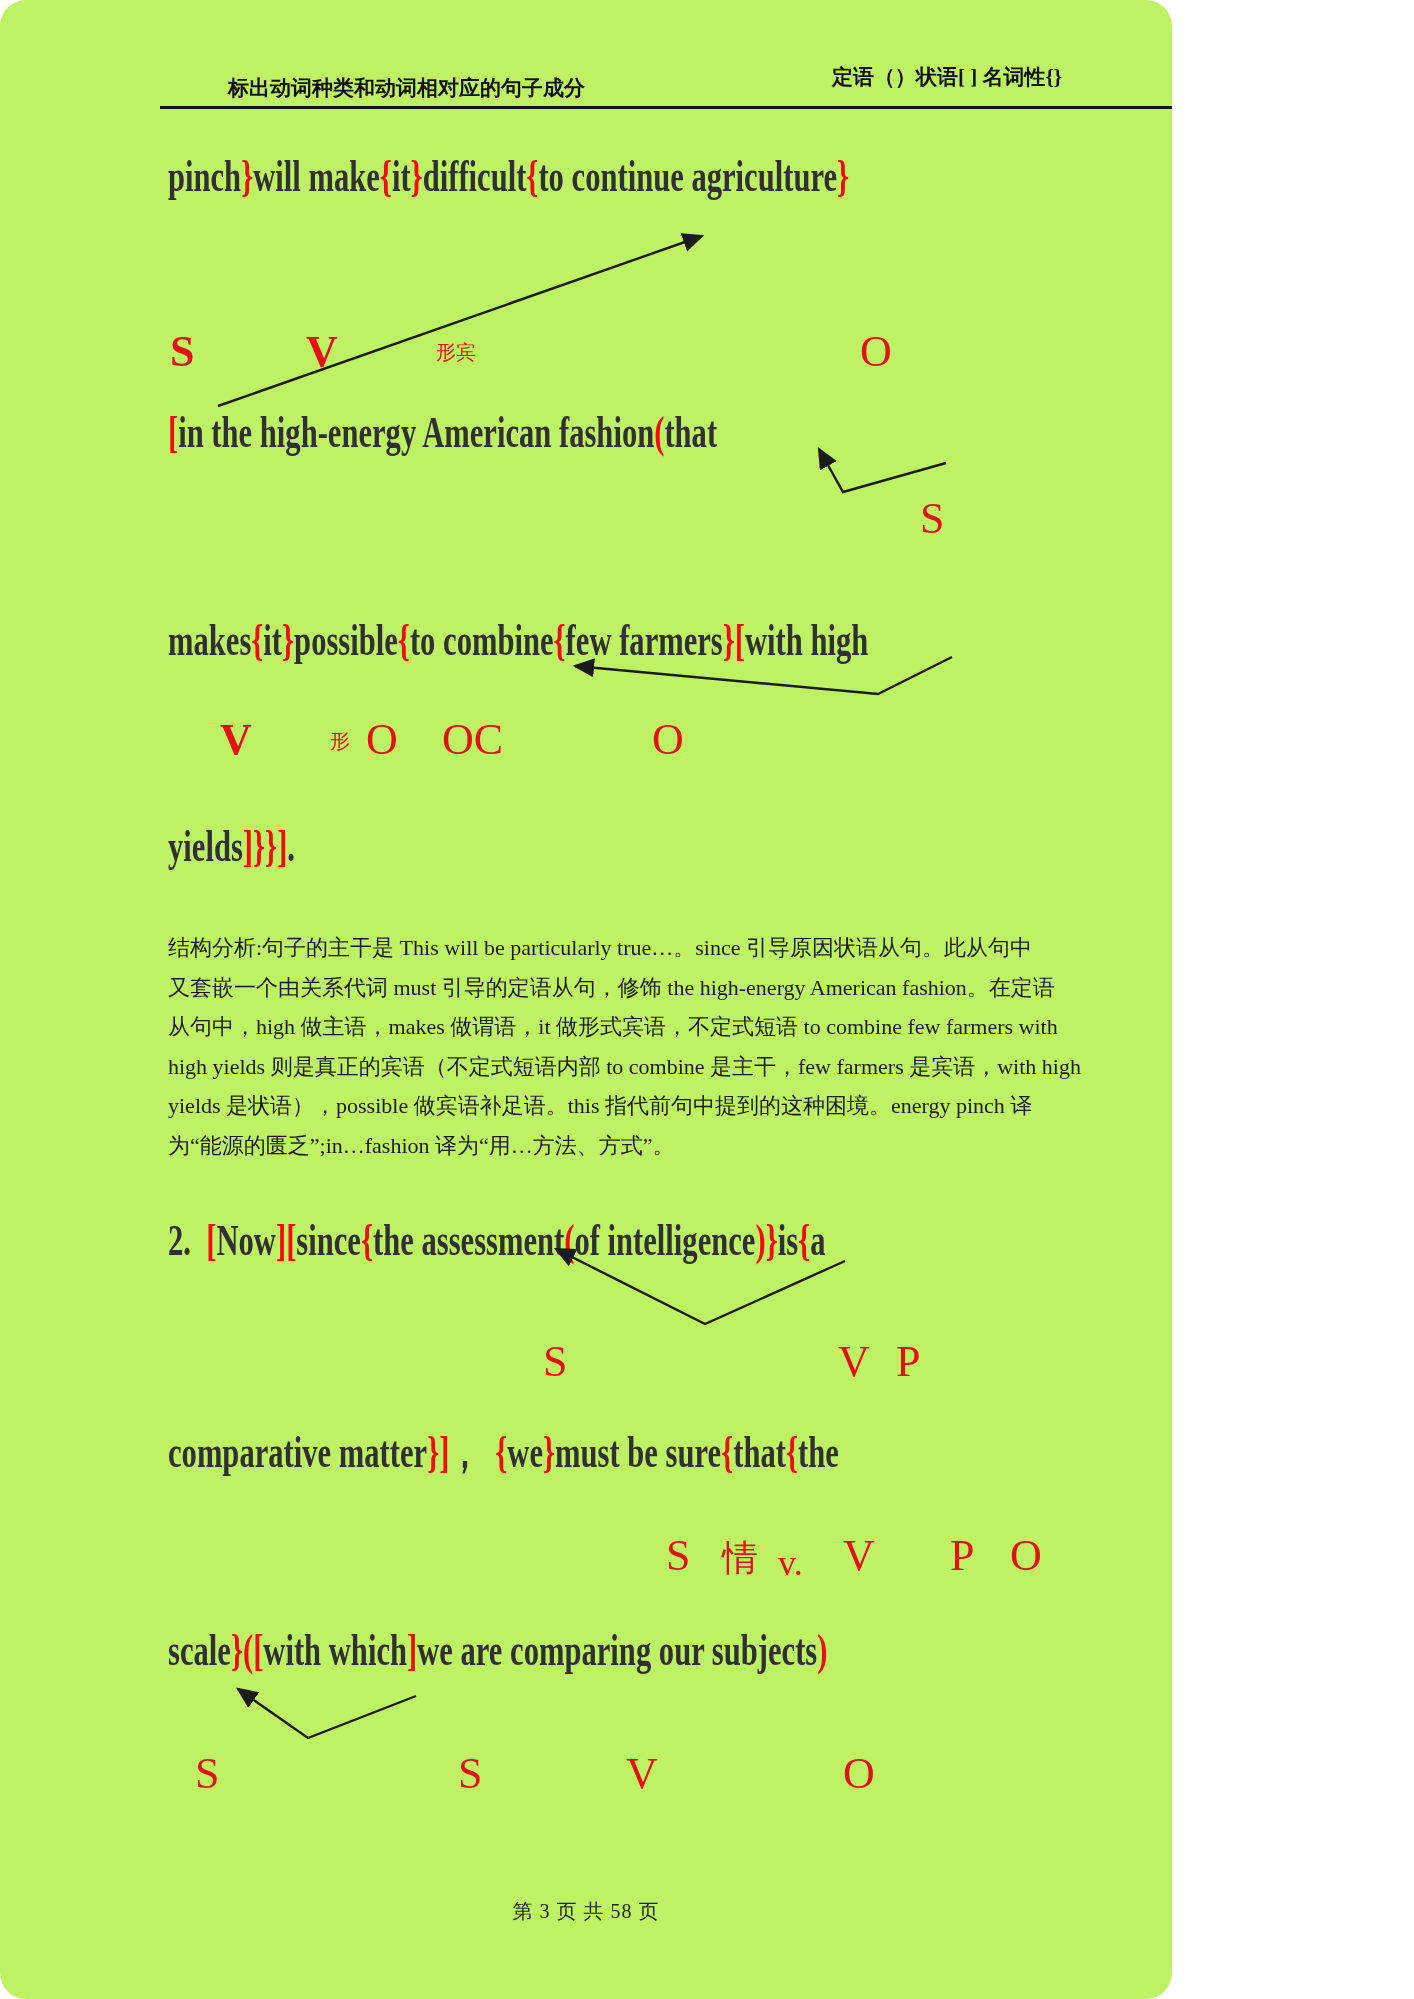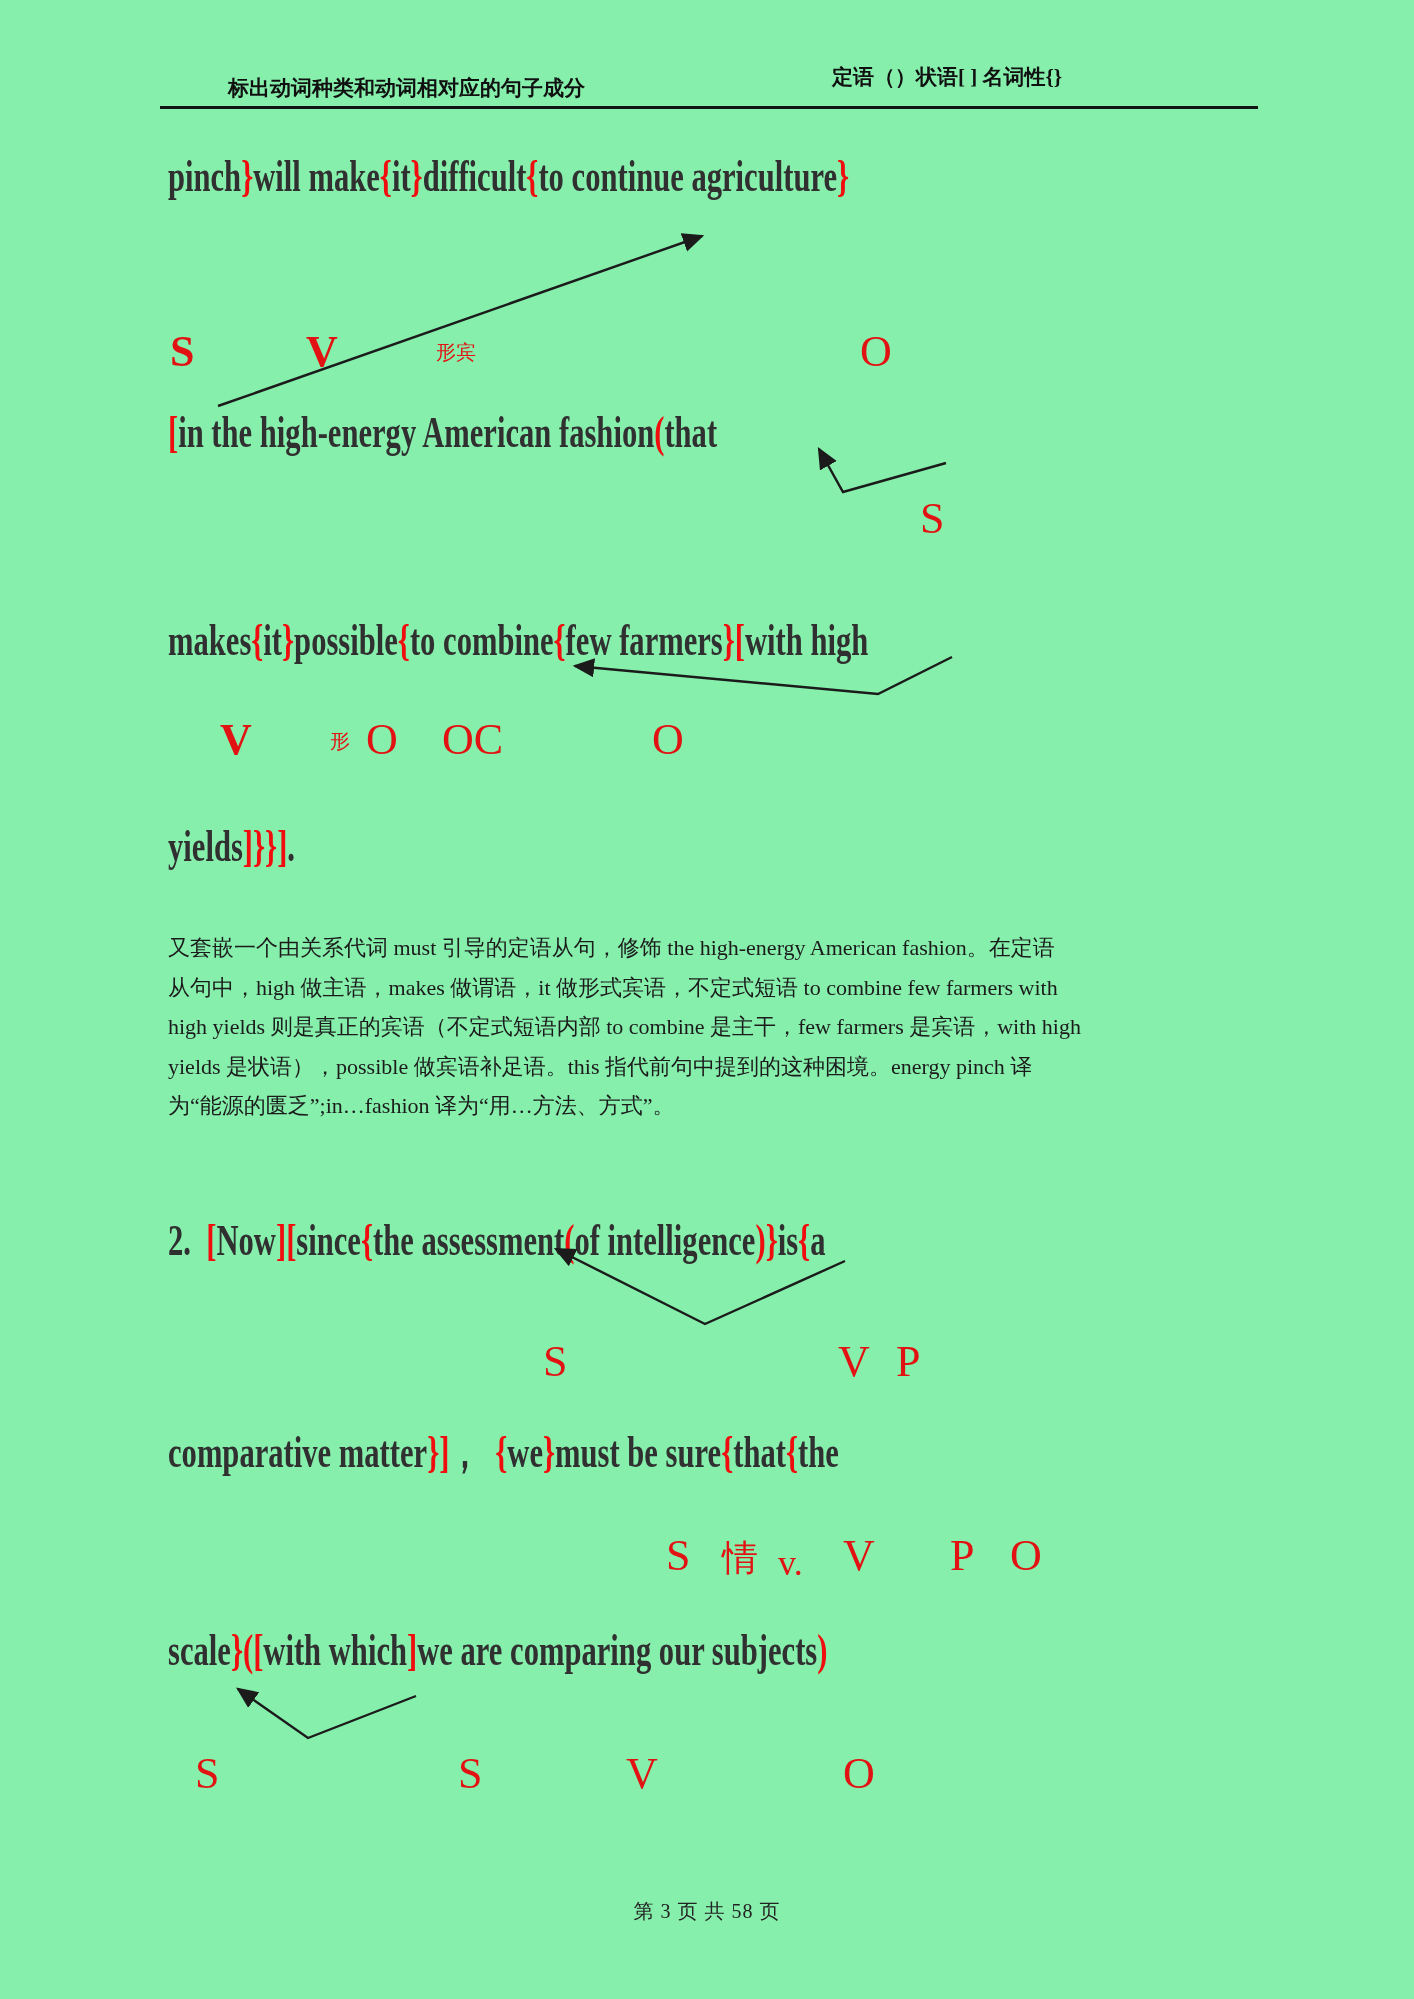--- a/index.html
+++ b/index.html
@@ -1,17 +1,17 @@
 <!DOCTYPE html>
 <html><head>
 <meta charset="utf-8">
 <style>
   html,body{margin:0;padding:0;background:#ffffff;}
-  .page{position:relative;width:1414px;height:1999px;background:#86efac;overflow:hidden;
-        font-family:"Liberation Serif","DejaVu Serif",serif;}
+  .page{position:relative;width:1172px;height:1999px;background:#bef264;overflow:hidden;
+        font-family:"Liberation Serif","DejaVu Serif",serif;border-radius:26px;}
   .hdr{position:absolute;font-weight:bold;font-size:21px;line-height:1;color:#101010;white-space:pre;}
   .rule{position:absolute;left:160px;top:106px;width:1098px;height:3px;background:#141414;}
   .sent{position:absolute;white-space:pre;font-weight:bold;font-size:45px;line-height:1.25;
         color:#303030;transform:scaleX(.68);transform-origin:0 0;}
   .sent .rd{color:#f10d0d;}
   .labrow{position:absolute;left:0;top:0;width:100%;height:0;}
   .lab{position:absolute;font-size:44px;line-height:1;color:#e31212;white-space:pre;
        font-family:"Liberation Serif","DejaVu Serif",serif;}
   .lab.b{font-weight:bold;}
   .lab.sm{font-size:20px;}
@@ -52,20 +52,21 @@
     <span class="lab b" style="left:220px;top:718px">V</span>
     <span class="lab sm" style="left:330px;top:731px">形</span>
     <span class="lab" style="left:366px;top:718px">O</span>
     <span class="lab" style="left:442px;top:718px">OC</span>
     <span class="lab" style="left:652px;top:718px">O</span>
   </div>
 
   <div class="sent" style="left:168px;top:818px"><span>yields</span><span class="rd">]}}]</span><span>.</span></div>
 
   <div class="para">
+    <div>结构分析:句子的主干是 This will be particularly true…。since 引导原因状语从句。此从句中</div>
     <div>又套嵌一个由关系代词 must 引导的定语从句，修饰 the high-energy American fashion。在定语</div>
     <div>从句中，high 做主语，makes 做谓语，it 做形式宾语，不定式短语 to combine few farmers with</div>
     <div>high yields 则是真正的宾语（不定式短语内部 to combine 是主干，few farmers 是宾语，with high</div>
     <div>yields 是状语），possible 做宾语补足语。this 指代前句中提到的这种困境。energy pinch 译</div>
     <div>为“能源的匮乏”;in…fashion 译为“用…方法、方式”。</div>
   </div>
 
   <div class="sent" style="left:168px;top:1212px"><span>2.  </span><span class="rd">[</span><span>Now</span><span class="rd">][</span><span>since</span><span class="rd">{</span><span>the assessment</span><span class="rd">(</span><span>of intelligence</span><span class="rd">)}</span><span>is</span><span class="rd">{</span><span>a</span></div>
 
   <div class="labrow">

